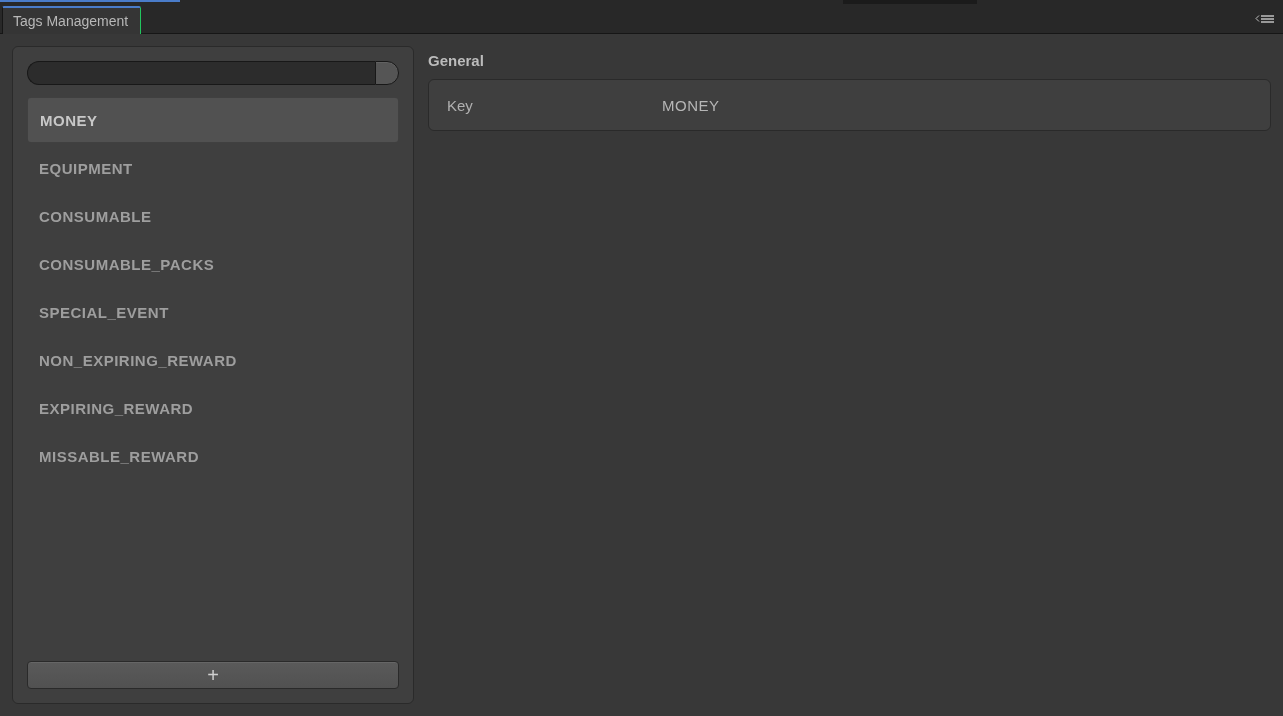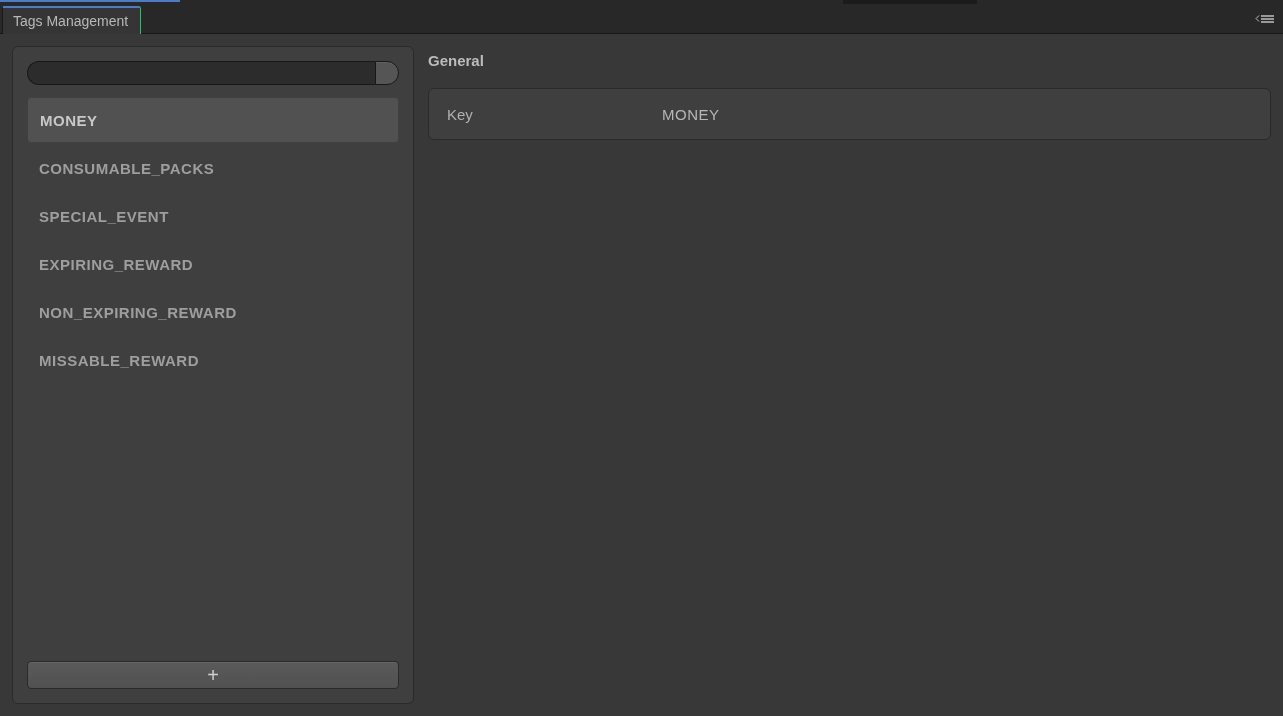--- a/index.html
+++ b/index.html
@@ -165,21 +165,20 @@
     box-shadow: inset 0 1px 0 rgba(255,255,255,0.08);
     margin-top: 8px;
   }
 
   
   .details {
     flex: 1;
     display: flex;
     flex-direction: column;
     padding-top: 0;
-    gap: 9px;
   }
   .section-header {
     font-size: 15px;
     font-weight: 700;
     color: #bcbcbc;
     padding: 6px 0 10px 0;
   }
   .field-row {
     background: #3f3f3f;
     border: 1px solid #2a2a2a;
@@ -233,30 +232,36 @@
         <input class="search-input" type="text" placeholder="" style="">
       </div>
       <div class="search-cap"></div>
     </div>
 
     <div class="tag-list">
       <div class="tag-item selected">
         <span>MONEY</span>
       </div>
       <div class="tag-item">
+        <span>EQUIPMENT</span>
+      </div>
+      <div class="tag-item">
+        <span>CONSUMABLE</span>
+      </div>
+      <div class="tag-item">
         <span>CONSUMABLE_PACKS</span>
       </div>
       <div class="tag-item">
         <span>SPECIAL_EVENT</span>
       </div>
       <div class="tag-item">
+        <span>NON_EXPIRING_REWARD</span>
+      </div>
+      <div class="tag-item">
         <span>EXPIRING_REWARD</span>
-      </div>
-      <div class="tag-item">
-        <span>NON_EXPIRING_REWARD</span>
       </div>
       <div class="tag-item">
         <span>MISSABLE_REWARD</span>
       </div>
     </div>
 
     <div class="add-button">
       <span>+</span>
     </div>
   </div>

